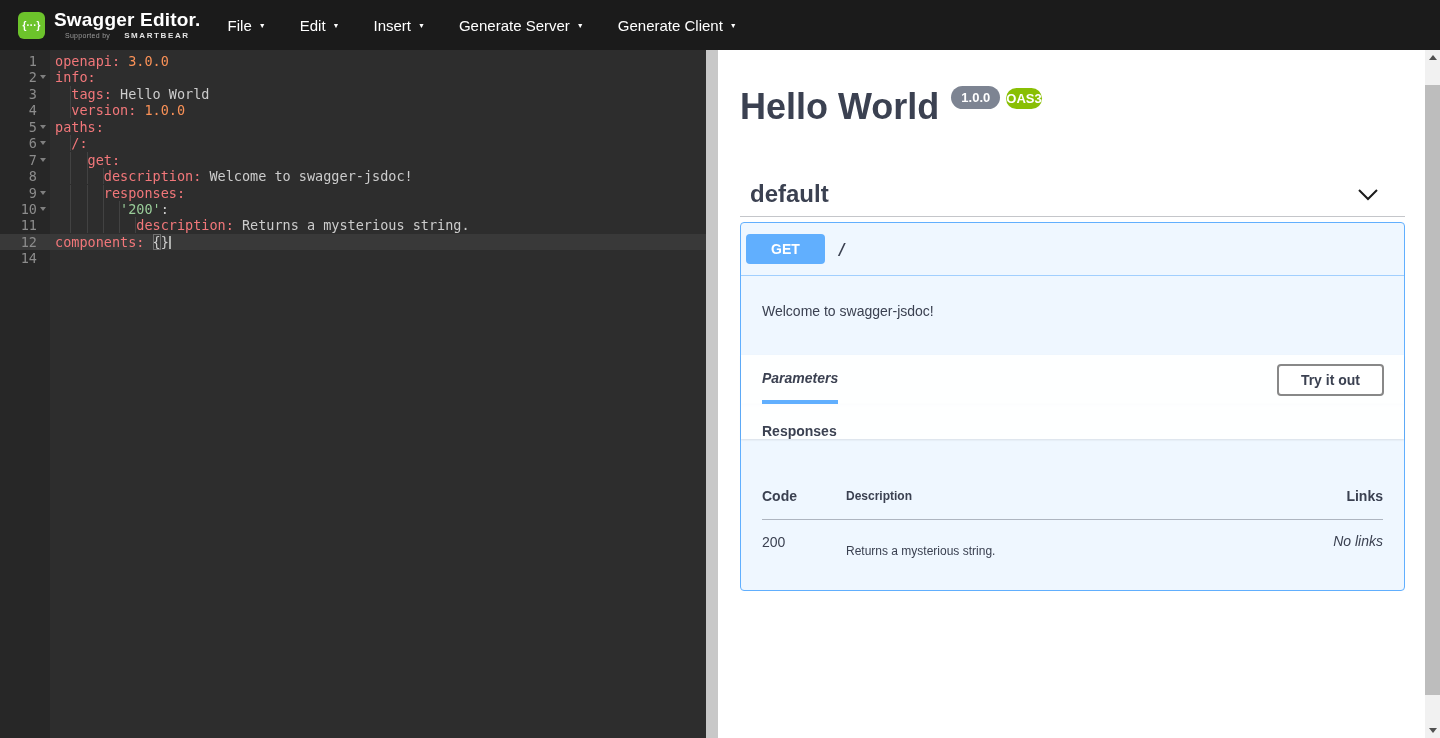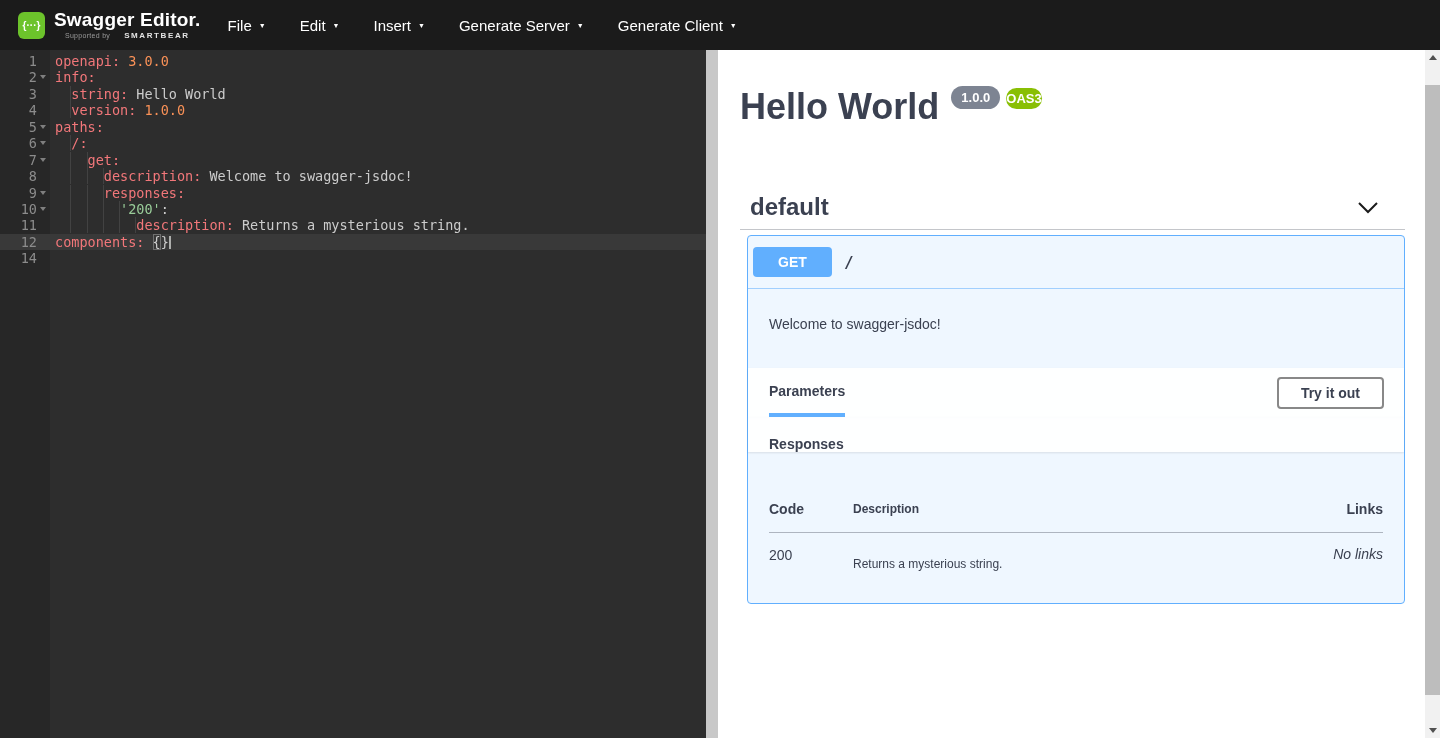--- a/index.html
+++ b/index.html
@@ -57,38 +57,38 @@
   .preview{ position:absolute; left:718px; top:50px; width:707px; height:688px;
       background:#fff; color:var(--ink); overflow:hidden; }
   .pv-inner{ width:665px; margin:36px 0 0 22px; }
   .info-row{ display:flex; align-items:flex-start; }
   .api-title{ font-size:36px; font-weight:700; color:var(--ink); line-height:42px; }
   .badges{ display:flex; margin-left:12px; margin-top:0; }
   .pill{ color:#fff; font-weight:700; font-size:13px; border-radius:57px; }
   .version-pill{ background:var(--ver-gray); padding:4px 10px; }
   .oas-pill{ background:var(--oas-green); padding:3px 0; margin-left:6px; align-self:flex-start; margin-top:2px;}
 
-  .tag-row{ margin-top:65px; padding:0 10px 8px 10px; display:flex; align-items:center;
+  .tag-row{ margin-top:52px; padding:0 10px 8px 10px; display:flex; align-items:center;
       justify-content:space-between; border-bottom:1px solid rgba(59,65,81,.3); cursor:pointer;}
   .tag-name{ font-size:24px; font-weight:600; color:var(--ink); line-height:28px;}
   .chev{ margin-right:16px; }
 
   .opblock{ margin-top:5px; border:1px solid var(--get-blue); border-radius:4px;
-      background:rgba(97,175,254,.1);margin-left:7px; }
+      background:rgba(97,175,254,.1); }
   .op-summary{ display:flex; align-items:center; padding:11px 10px 11px 5px;
       border-bottom:1px solid rgba(97,175,254,.55); cursor:pointer; }
   .method-btn{ background:var(--get-blue); color:#fff; font-weight:700; font-size:14px;
       border:none; border-radius:4px; width:79px; height:30px; cursor:pointer;
       font-family:"Liberation Sans",sans-serif; }
   .op-path{ margin-left:12px; font-family:"DejaVu Sans Mono",monospace; font-size:16px;
       font-weight:600; color:var(--ink); }
   .op-desc{ padding:27px 21px 36px 21px; font-size:14px; color:var(--ink); }
   .sec-header{ height:49px; background:rgba(255,255,255,.9); box-shadow:0 1px 2px rgba(0,0,0,.1);
       display:flex; justify-content:space-between; padding:0 20px 0 21px; }
-  .tab-item{ display:flex; align-items:center; border-bottom:4px solid var(--get-blue); cursor:pointer;}
+  .tab-item{ display:flex; align-items:center; border-bottom:4px solid var(--get-blue); cursor:pointer;font-style:italic;}
   .sec-title{ font-size:14px; font-weight:700; color:var(--ink); }
   .tryout-btn{ align-self:center; background:#fff; border:2px solid #888; border-radius:4px;
       padding:6px 22px; font:700 14px "Liberation Sans",sans-serif; color:var(--ink); cursor:pointer;}
   .no-params{ padding:21px 21px 60px 21px; font-size:14px; color:var(--ink); }
   .resp-header{ height:35px; background:rgba(255,255,255,.9); box-shadow:0 1px 2px rgba(0,0,0,.1);
       display:flex; align-items:flex-end; padding-left:21px; }
   .resp-wrap{ padding:36px 21px 0 21px; }
   table.responses{ width:100%; border-collapse:collapse; }
   .responses th{ text-align:left; color:var(--ink); padding:13px 0 15px 0;
       border-bottom:1px solid rgba(59,65,81,.2); }
@@ -159,21 +159,21 @@
       <div class="code-line">
         <span class="ln">2</span>
         <span class="fold-cell">
           <span class="fold-arrow"></span>
         </span>
         <span class="code-text"><span class="tk-key">info:</span></span>
       </div>
       <div class="code-line">
         <span class="ln">3</span>
         <span class="fold-cell"></span>
-        <span class="code-text"><span class="tk-ind">  </span><span class="tk-key">string:</span><span class="tk-plain"> Hello World</span></span>
+        <span class="code-text"><span class="tk-ind">  </span><span class="tk-key">tags:</span><span class="tk-plain"> Hello World</span></span>
       </div>
       <div class="code-line">
         <span class="ln">4</span>
         <span class="fold-cell"></span>
         <span class="code-text"><span class="tk-ind">  </span><span class="tk-key">version:</span><span class="tk-plain"> </span><span class="tk-num">1.0.0</span></span>
       </div>
       <div class="code-line">
         <span class="ln">5</span>
         <span class="fold-cell">
           <span class="fold-arrow"></span>

